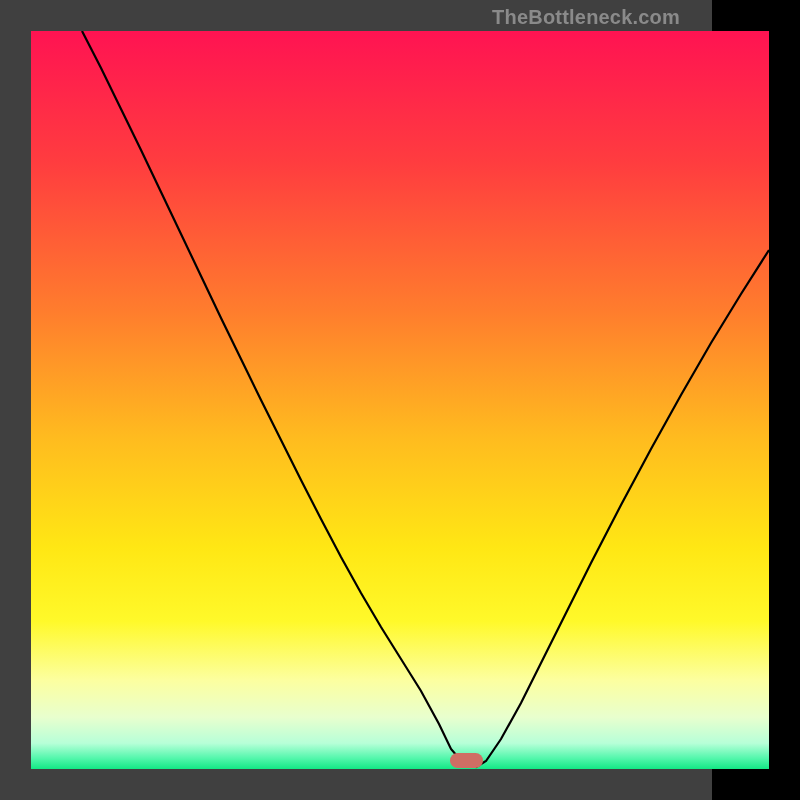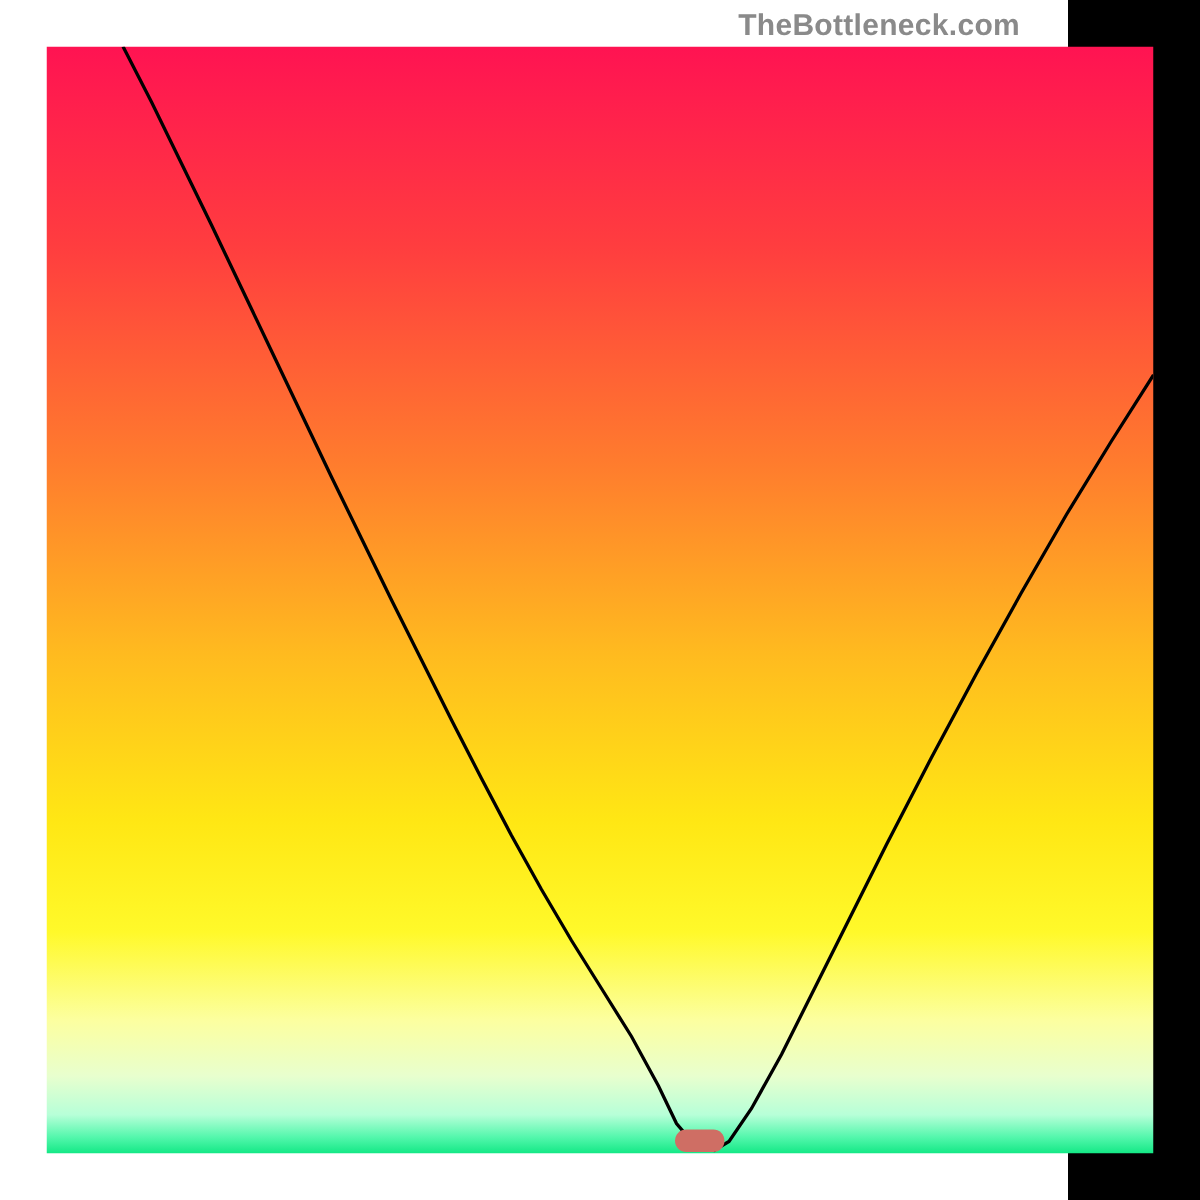--- a/index.html
+++ b/index.html
@@ -9,21 +9,21 @@
     height: 800px;
     background: #000;
     overflow: hidden;
   }
   .frame {
     position: absolute;
     left: 0;
     top: 0;
     width: 712px;
     height: 800px;
-    background: #ffffff;
+    background: #404040;
   }
   .plot {
     position: absolute;
     left: 31px;
     top: 31px;
     width: 738px;
     height: 738px;
     overflow: hidden;
   }
   .gradient {

